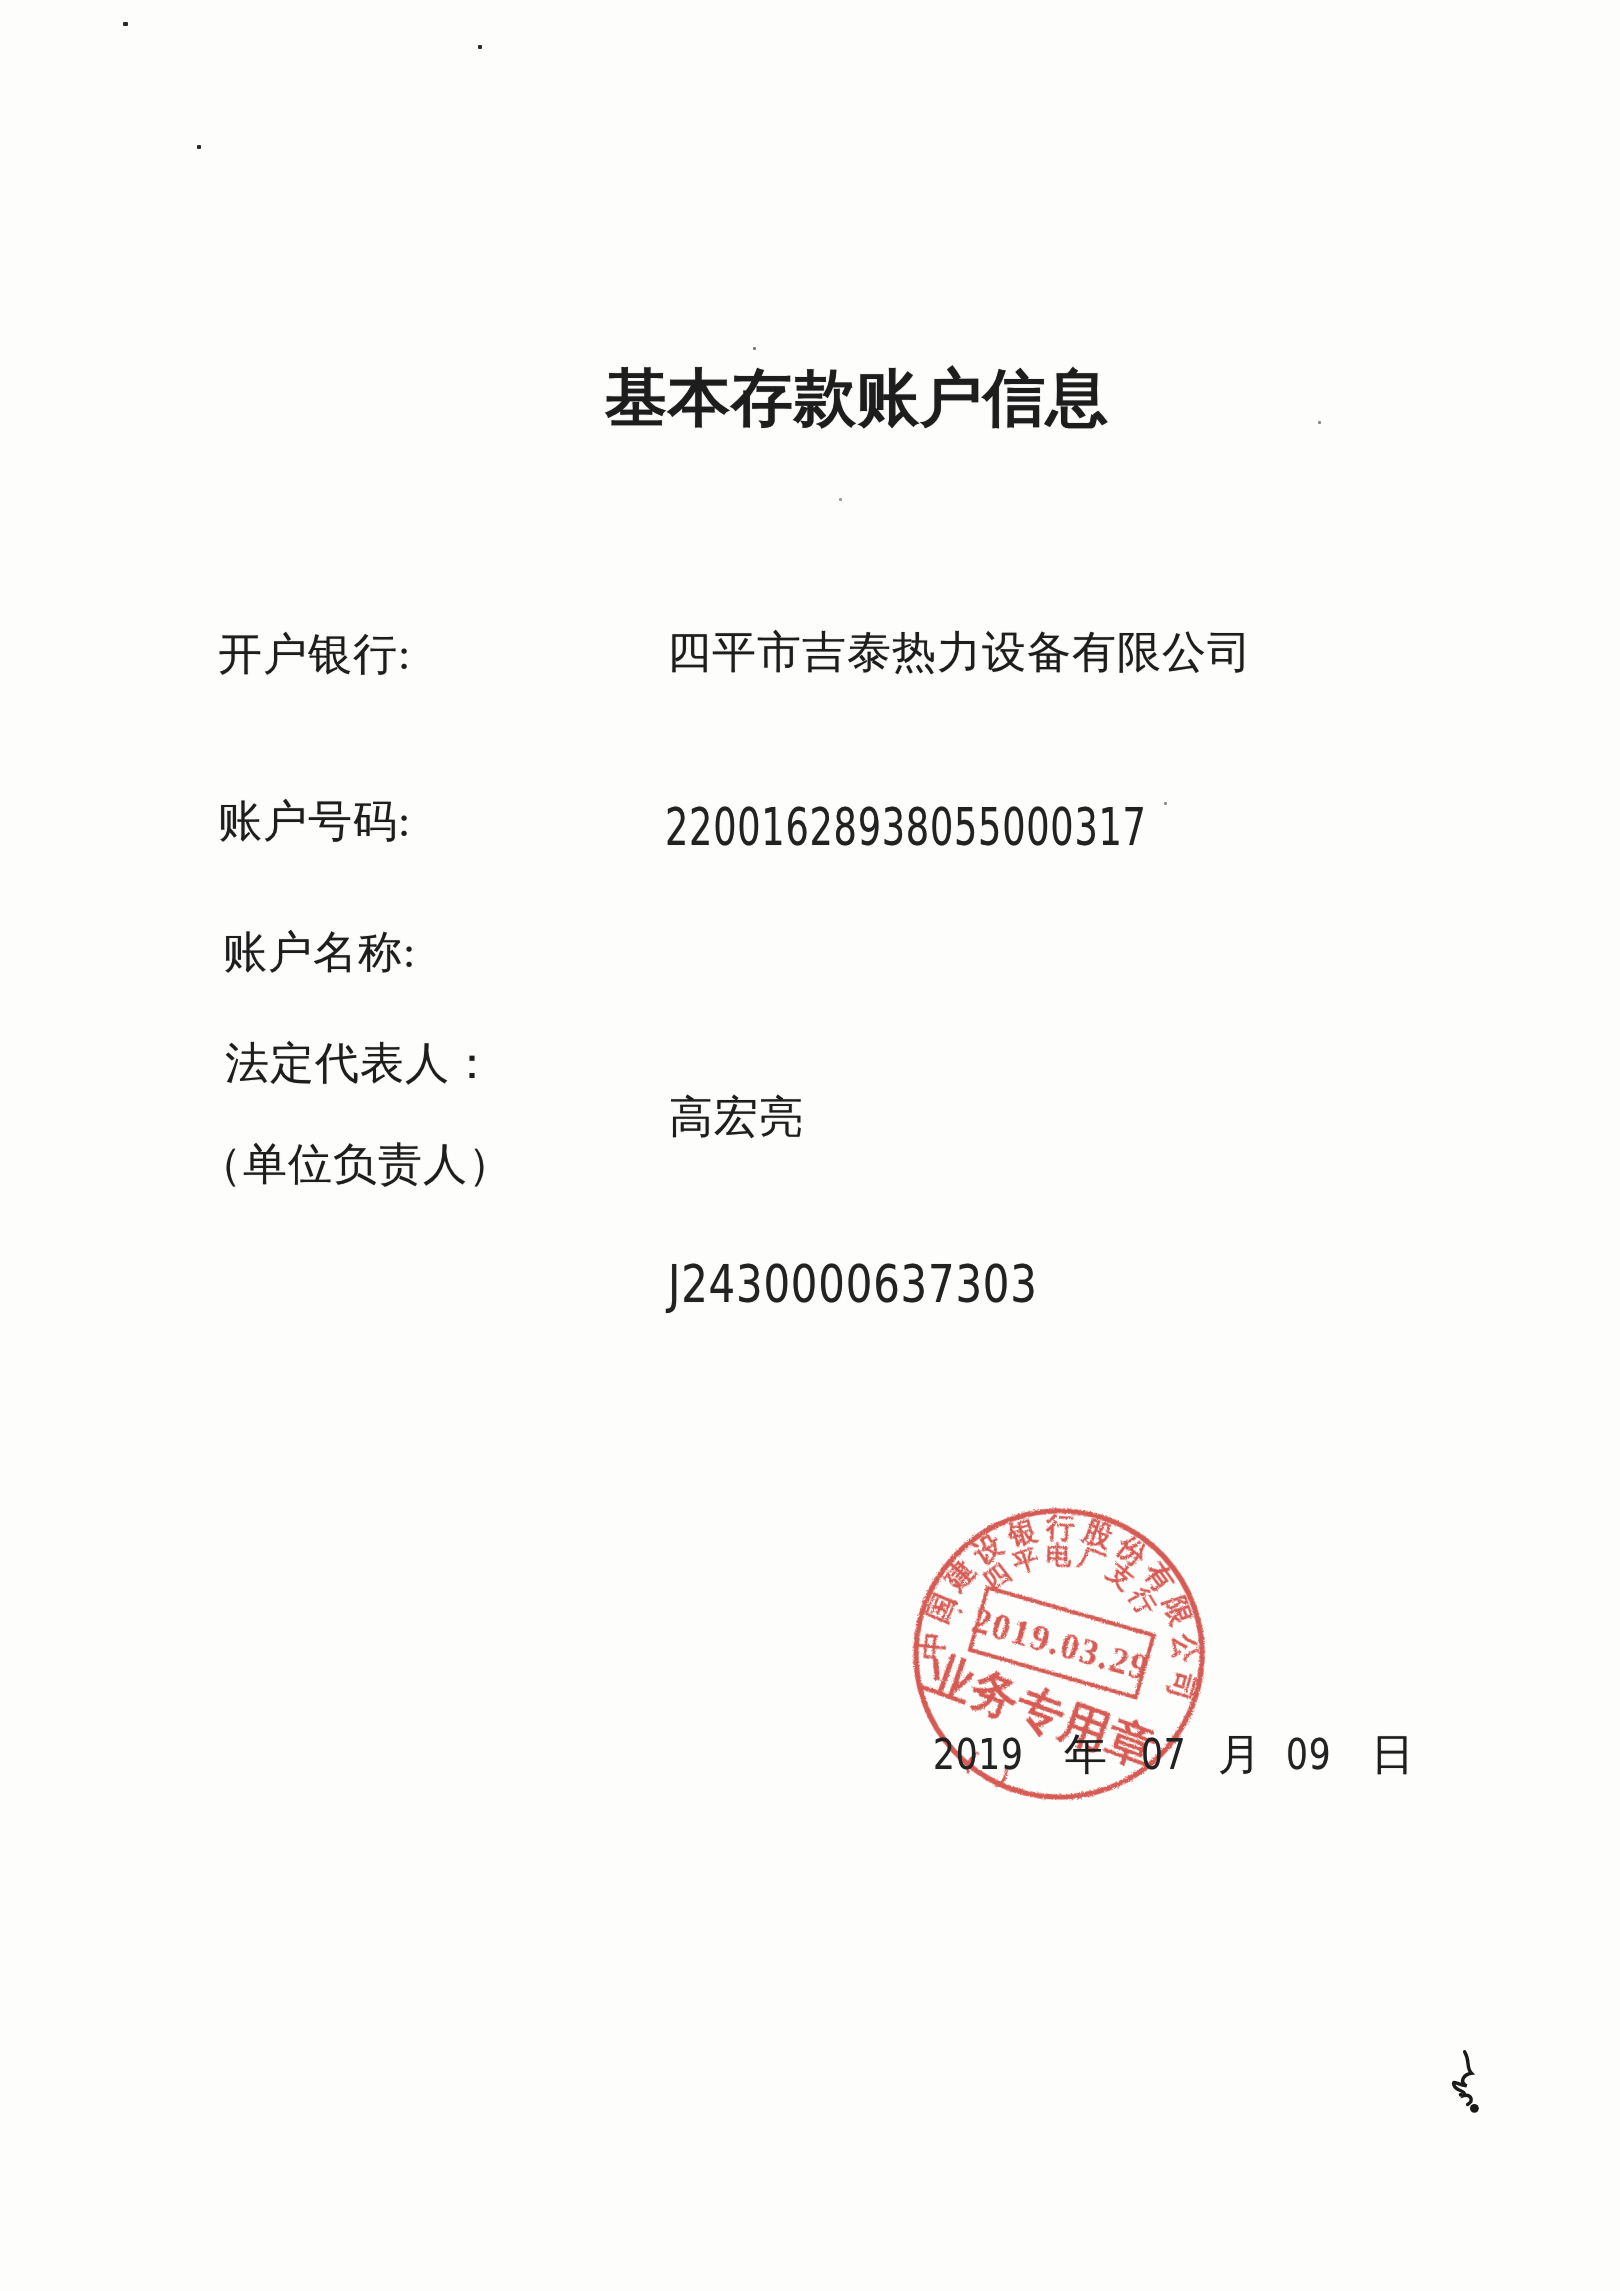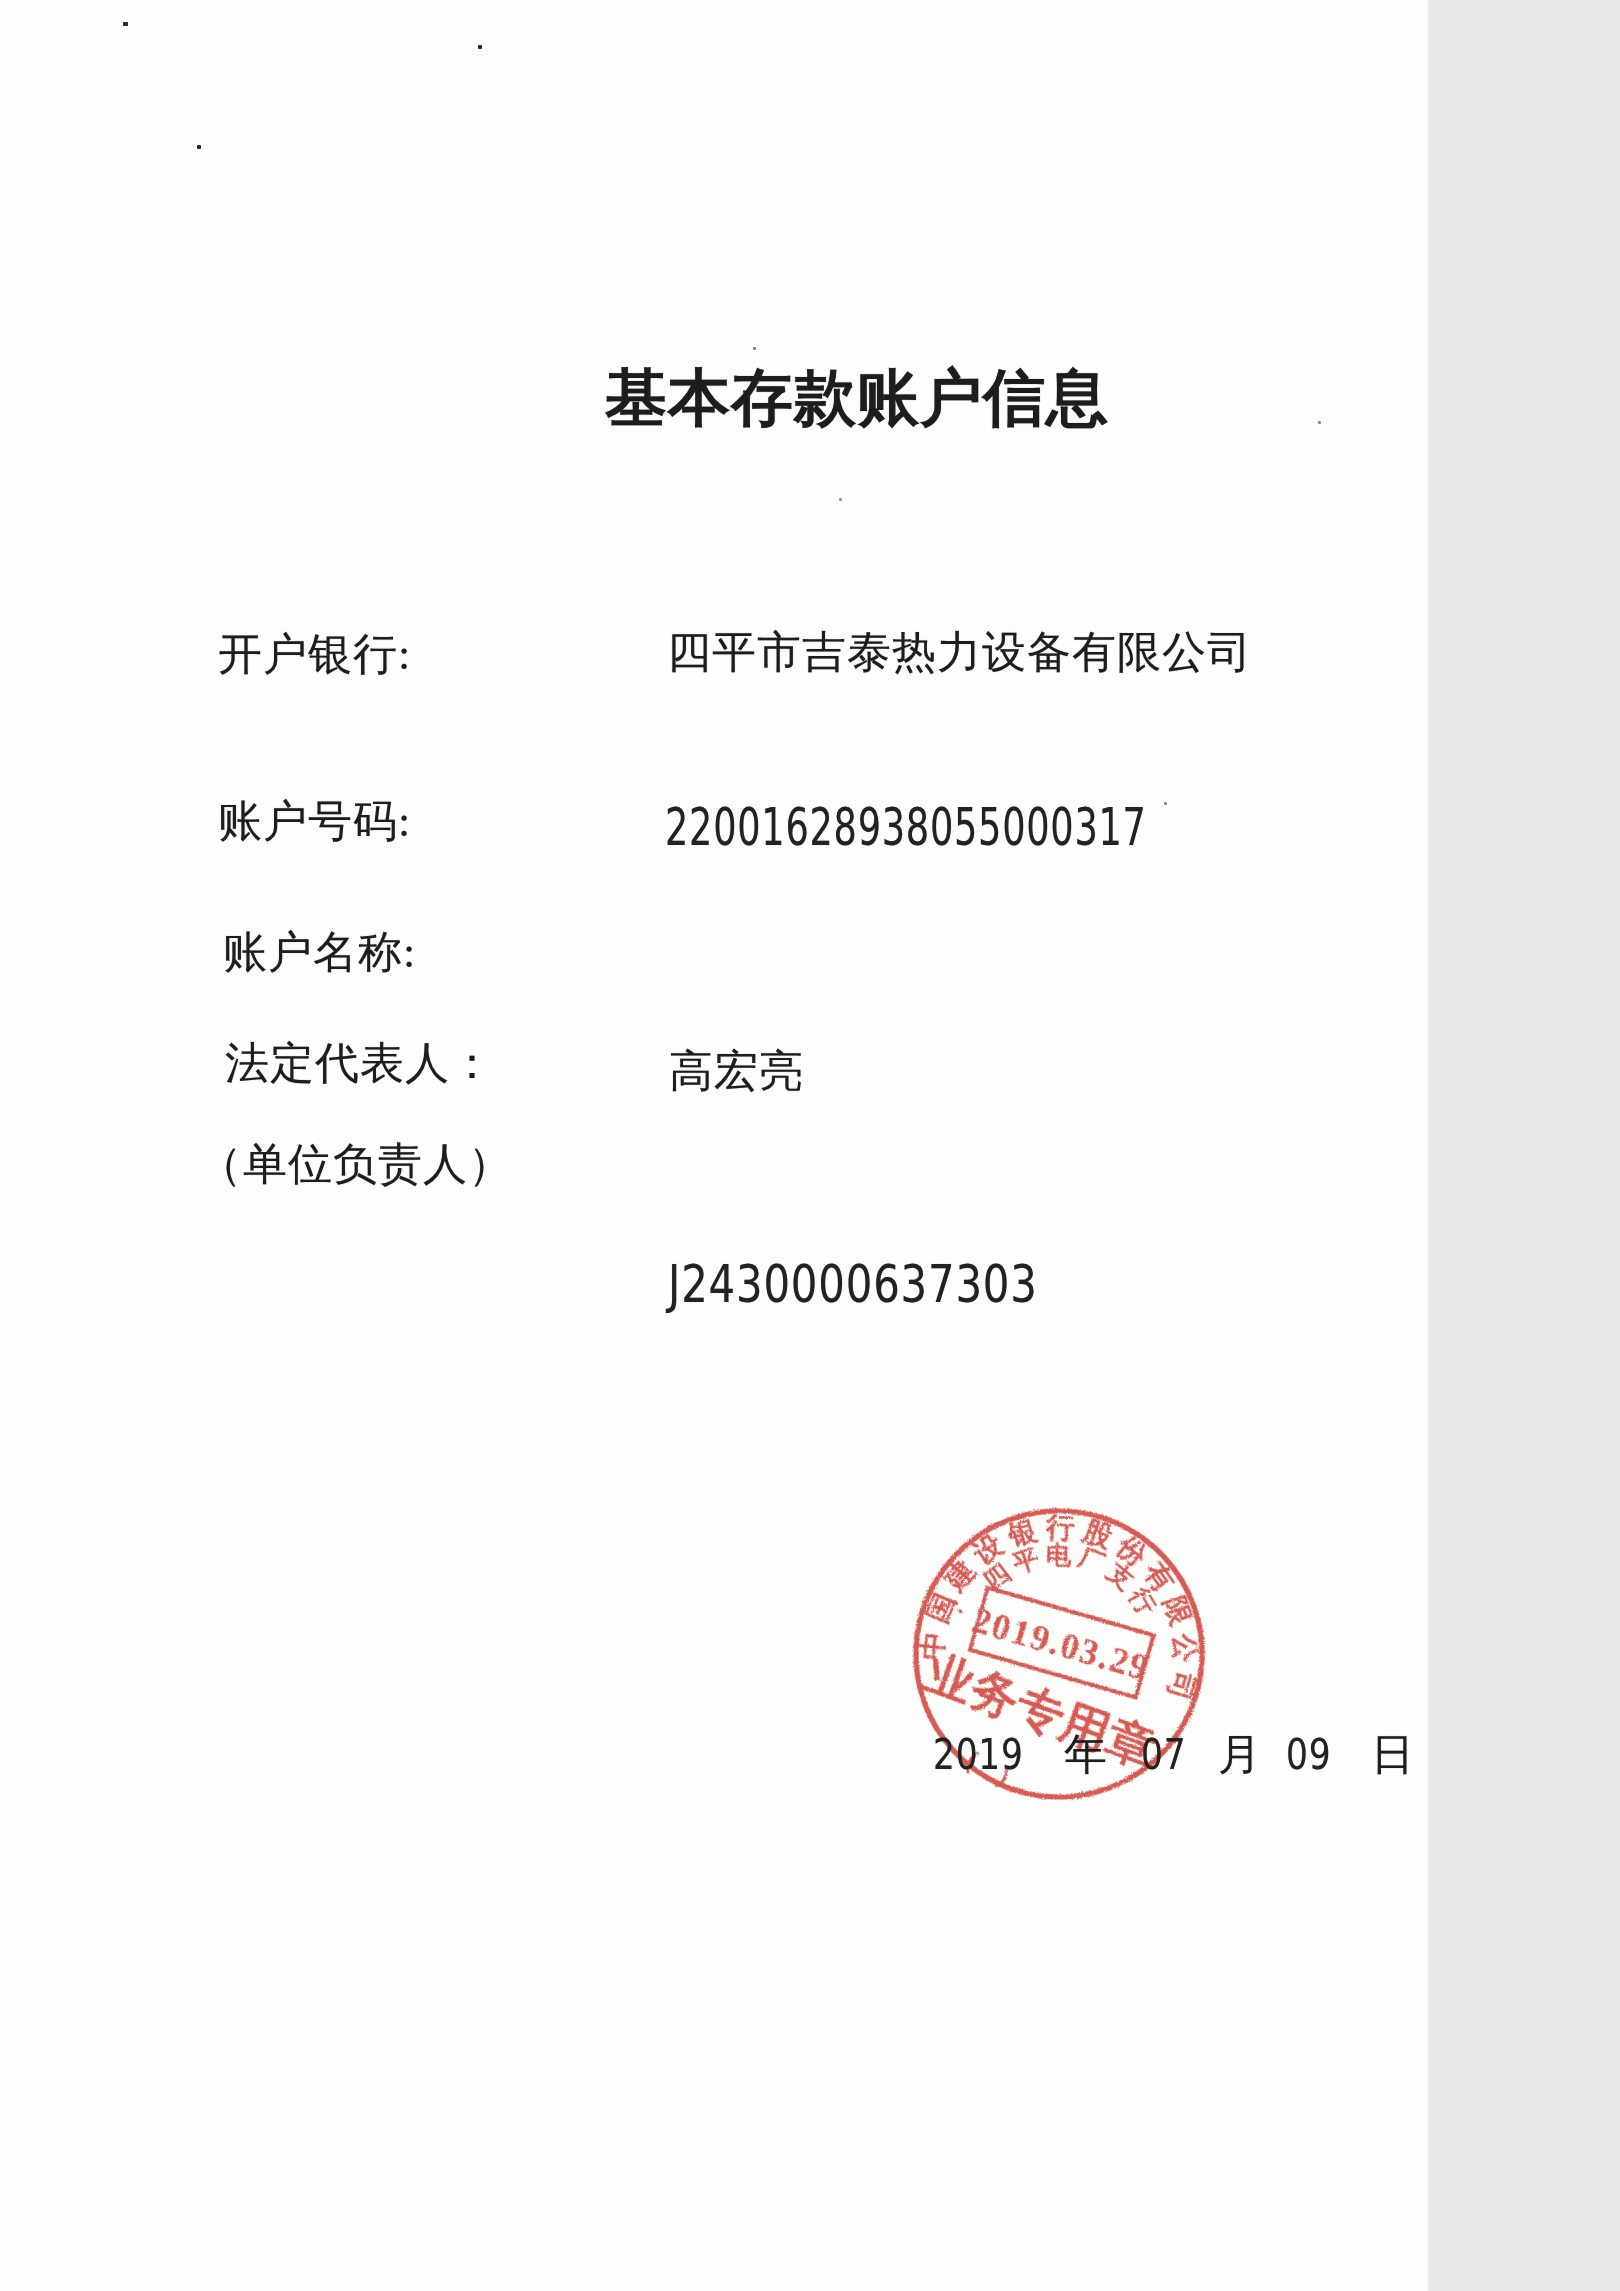--- a/index.html
+++ b/index.html
@@ -1,18 +1,18 @@
 <!DOCTYPE html>
 <html><head>
 <meta charset="utf-8">
 <style>
   html,body{margin:0;padding:0;background:#e8e8e6;}
   .page{
     position:relative;
-    width:1428px;height:2292px;
+    width:1620px;height:2292px;
     background:#fdfdfc;
     overflow:hidden;
     font-family:"Liberation Serif","DejaVu Serif",serif;
     color:#1d1d1d;
   }
   .abs{position:absolute;white-space:nowrap;line-height:1;}
   .cjk{
     font-family:"Liberation Serif","DejaVu Serif",serif;
     text-shadow:0 0 1px rgba(20,20,20,.45);
     letter-spacing:1px;
@@ -30,21 +30,21 @@
     font-size:51px;
     color:#222;
     transform-origin:left top;
     text-shadow:0 0 1px rgba(20,20,20,.4);
     letter-spacing:1px;
   }
   
   .l1{left:218px;top:633px;}  .v1{left:667px;top:631px;}
   .l2{left:218px;top:800px;}  .v2{left:665px;top:802px;transform:scaleX(.72);}
   .l3{left:223px;top:931px;}  .v3{left:667px;top:933px;font-size:41px;}
-  .l4a{left:225px;top:1042px;} .v4{left:669px;top:1050px;} .l4b{left:198px;top:1143px;}
+  .l4a{left:225px;top:1042px;} .v4{left:669px;top:1096px;} .l4b{left:198px;top:1143px;}
   .l5{left:212px;top:1262px;font-size:43px;} .v5{left:668px;top:1259px;transform:scaleX(.82);}
   
   .date-part{top:1733px;font-size:43px;}
   .d-year{left:933px;transform:scaleX(.8);}
   .d-year-u{left:1064px;}
   .d-month{left:1141px;transform:scaleX(.8);}
   .d-month-u{left:1218px;}
   .d-day{left:1286px;transform:scaleX(.8);}
   .d-day-u{left:1371px;}
   

